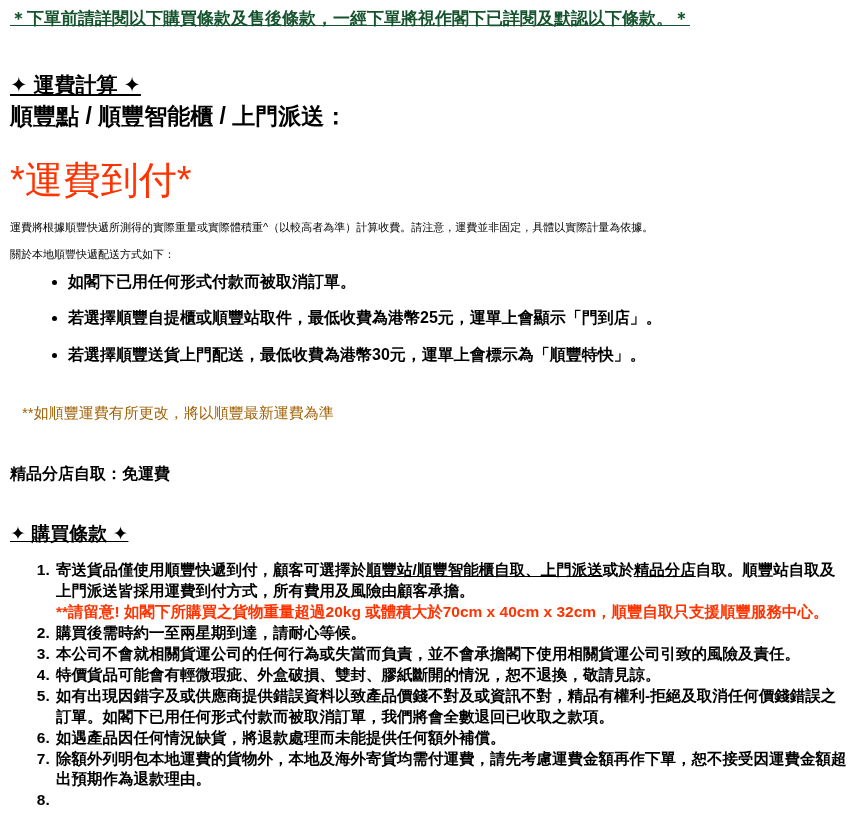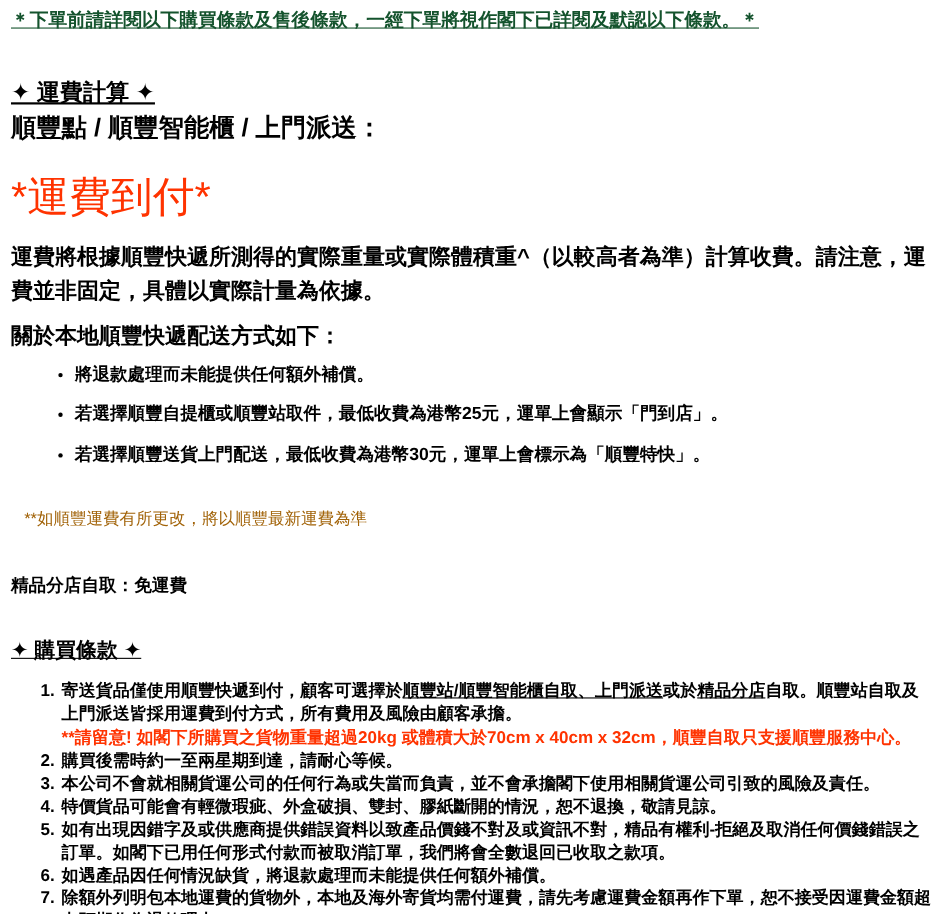--- a/index.html
+++ b/index.html
@@ -42,22 +42,22 @@
   .h-cod {
     margin: 0 0 16px 0;
     font-size: 38px;
     font-weight: normal;
     line-height: 1.15;
     color: #ff3300;
   }
 
   .p-bold {
     margin: 0 0 10px 0;
-    font-size: 20px;
-    font-weight: bold;
+    font-size: 11px;
+    font-weight: normal;
     line-height: 1.55;
   }
   .p-about { margin-bottom: 4px; }
 
   ul.delivery-list {
     margin: 0;
     padding: 4px 0 0 58px;
     list-style: disc;
   }
   ul.delivery-list li {
@@ -118,21 +118,21 @@
 
   <h2 class="h-methods">順豐點 / 順豐智能櫃 / 上門派送：</h2>
 
   <h1 class="h-cod">*運費到付*</h1>
 
   <p class="p-bold">運費將根據順豐快遞所測得的實際重量或實際體積重^（以較高者為準）計算收費。請注意，運費並非固定，具體以實際計量為依據。</p>
 
   <p class="p-bold p-about">關於本地順豐快遞配送方式如下：</p>
 
   <ul class="delivery-list">
-    <li>將退款處理而未能提供任何額外補償。</li>
+    <li>如閣下已用任何形式付款而被取消訂單。</li>
     <li>若選擇順豐自提櫃或順豐站取件，最低收費為港幣25元，運單上會顯示「門到店」。</li>
     <li>若選擇順豐送貨上門配送，最低收費為港幣30元，運單上會標示為「順豐特快」。</li>
   </ul>
 
   <p class="p-change-note">**如順豐運費有所更改，將以順豐最新運費為準</p>
 
   <p class="p-pickup">精品分店自取：免運費</p>
 
   <h3 class="h-terms">✦ 購買條款 ✦</h3>
 

